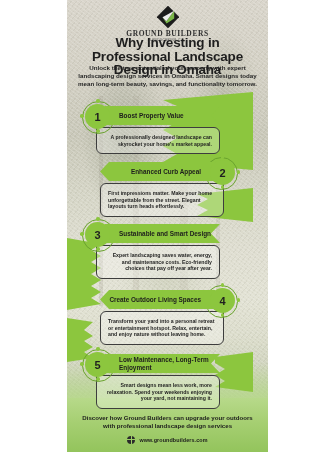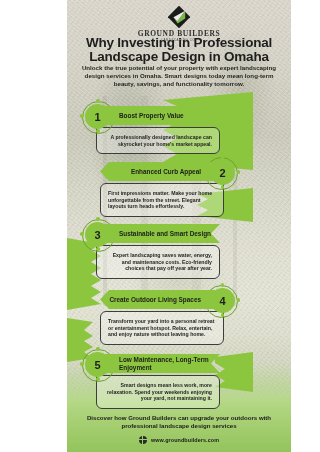--- a/index.html
+++ b/index.html
@@ -11,21 +11,21 @@
     overflow:hidden;
   }
   .canvas{
     position:relative;
     width:320px;height:452px;
     background:#ffffff;
   }
   
   .panel{
     position:absolute;
-    left:67px; top:0; width:224px; height:452px;
+    left:67px; top:0; width:201px; height:452px;
     overflow:hidden;
     background:#5eead4;
   }
   
   .bg-photo{
     position:absolute; inset:0;
     background:
       radial-gradient(ellipse 60px 120px at 28% 30%, rgba(120,130,105,.35), rgba(120,130,105,0) 70%),
       radial-gradient(ellipse 50px 90px at 78% 20%, rgba(140,148,120,.30), rgba(140,148,120,0) 70%),
       radial-gradient(ellipse 70px 60px at 50% 62%, rgba(196,200,176,.55), rgba(196,200,176,0) 72%),

